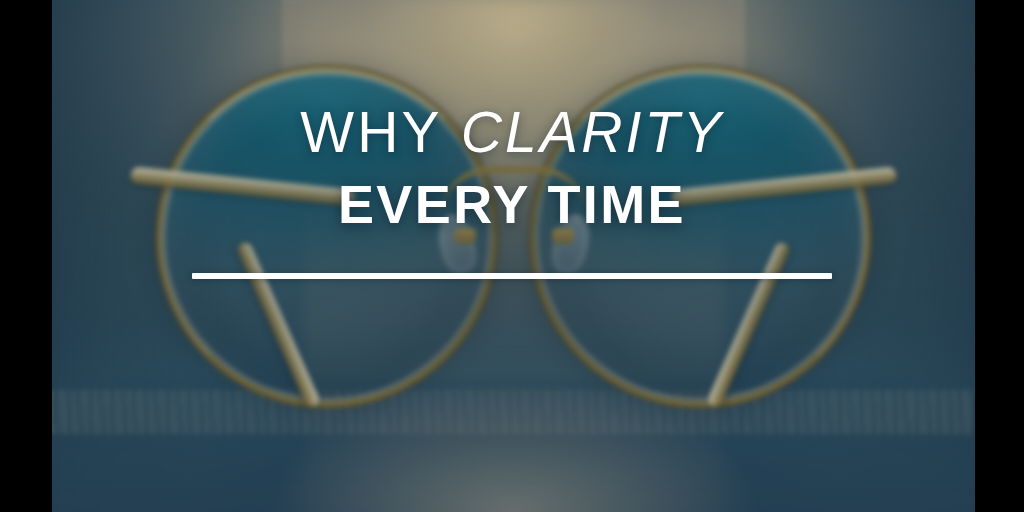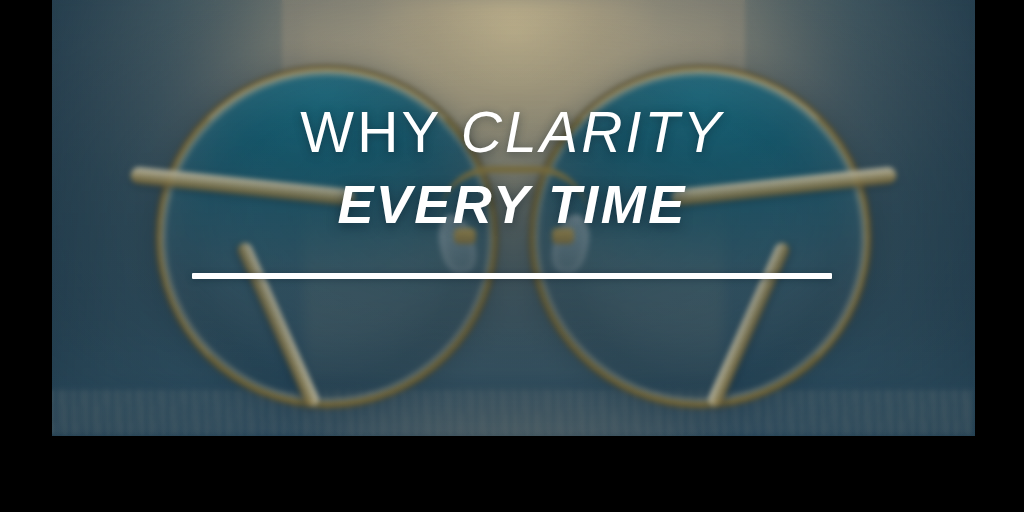--- a/index.html
+++ b/index.html
@@ -9,21 +9,21 @@
     background: #000;
   }
   body {
     font-family: "Liberation Sans", sans-serif;
   }
 
   
   .banner {
     position: relative;
     width: 1024px;
-    height: 436px;
+    height: 512px;
     overflow: hidden;
     background: #c2410c;
   }
 
   
   .letterbox {
     position: absolute;
     top: 0;
     bottom: 0;
     background: #000000;
@@ -329,21 +329,20 @@
     font-style: italic;
     font-weight: 300;
   }
 
   .hl-line-3 {
     margin-top: 16px;
     font-size: 54px;
     font-weight: 700;
     letter-spacing: 2.4px;
     text-shadow: 0 3px 12px rgba(10,26,38,0.55);
-    font-style: italic;
   }
 
   .divider {
     margin-top: 42px;
     width: 640px;
     height: 6px;
     background: #ffffff;
     border-radius: 1px;
     box-shadow: 0 1px 6px rgba(10,26,38,0.35);
   }

